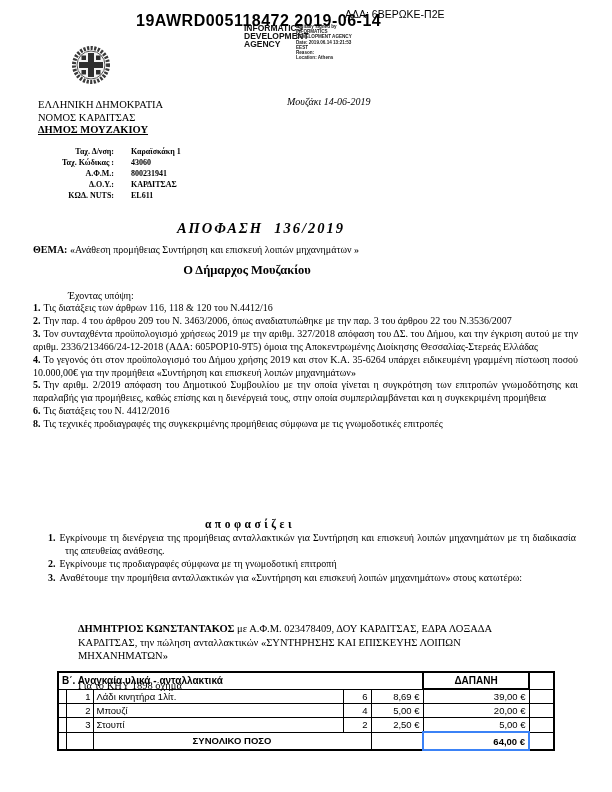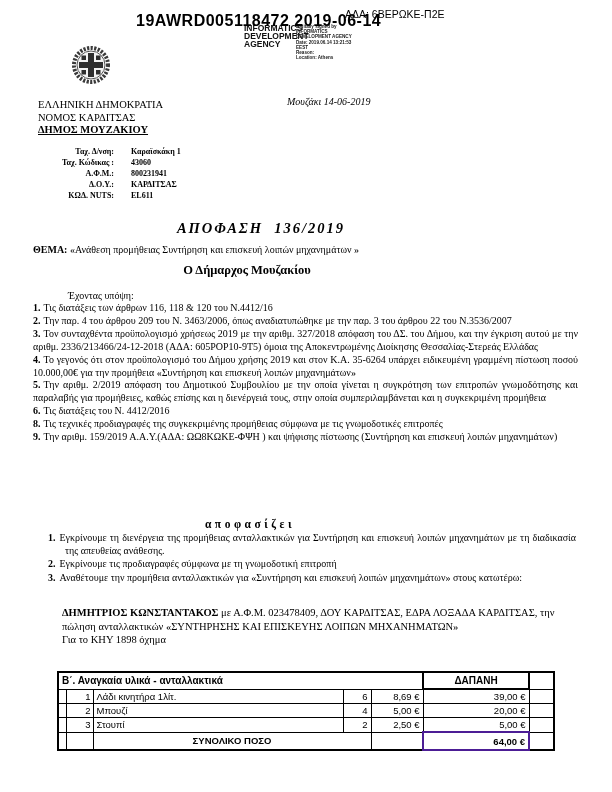--- a/index.html
+++ b/index.html
@@ -46,35 +46,35 @@
 
   
   .decides-heading{top:518px;left:250px;transform:translateX(-50%);
         font-size:11.5px;font-weight:bold;letter-spacing:3.5px;white-space:nowrap;}
   .decides{top:531px;left:48px;width:528px;font-size:10px;line-height:13.2px;}
   .dec-item{padding-left:17px;text-indent:-17px;text-align:justify;}
   .dec-item .num{font-weight:bold;margin-right:4px;}
 
   
   .awardee{top:606px;left:62px;width:500px;font-size:10.5px;line-height:13.5px;}
-  .awardee p{margin:0;}
+  .awardee p{margin:16px;}
   .awardee .intro{margin-top:0px;}
 
   
   .items-table{top:671px;left:57px;}
   table{border-collapse:collapse;table-layout:fixed;width:496px;
         font-family:"Liberation Sans",sans-serif;font-size:9.5px;}
   td{border:1px solid #000;padding:1px 3px;overflow:hidden;white-space:nowrap;}
   table{border:2px solid #000;}
   td.sec-head{font-weight:bold;font-size:10px;}
   td.cost-head{font-weight:bold;text-align:center;border:2px solid #000;font-size:10px;}
   td.num{text-align:right;padding-right:2px;}
   td.r{text-align:right;}
   td.total-label{font-weight:bold;text-align:center;}
-  td.total-value{font-weight:bold;text-align:right;border:2px solid #4c1d95;}
+  td.total-value{font-weight:bold;text-align:right;border:2px solid #3b82f6;}
   tr.hdr td{height:13px;}
   tr.data td{height:11px;}
   tr.total td{height:14px;}
 </style>
 </head>
 <body>
 
 <div class="page">
 
   <div class="abs adam sans">19AWRD005118472 2019-06-14</div>
@@ -157,23 +157,20 @@
       <span class="num">4.</span><span>Το γεγονός ότι στον προϋπολογισμό του Δήμου χρήσης 2019 και στον Κ.Α. 35-6264 υπάρχει ειδικευμένη γραμμένη πίστωση ποσού 10.000,00€ για την προμήθεια «Συντήρηση και επισκευή λοιπών μηχανημάτων»</span>
     </div>
     <div class="cons-item">
       <span class="num">5.</span><span>Την αριθμ. 2/2019 απόφαση του Δημοτικού Συμβουλίου με την οποία γίνεται η συγκρότηση των επιτροπών γνωμοδότησης και παραλαβής για προμήθειες, καθώς επίσης και η διενέργειά τους, στην οποία συμπεριλαμβάνεται και η συγκεκριμένη προμήθεια</span>
     </div>
     <div class="cons-item">
       <span class="num">6.</span><span>Τις διατάξεις του Ν. 4412/2016</span>
     </div>
     <div class="cons-item">
       <span class="num">8.</span><span>Τις τεχνικές προδιαγραφές της συγκεκριμένης προμήθειας σύμφωνα με τις γνωμοδοτικές επιτροπές</span>
-    </div>
-    <div class="cons-item">
-      <span class="num">9.</span><span>Την αριθμ. 159/2019 Α.Α.Υ.(ΑΔΑ: ΩΩ8ΚΩΚΕ-ΦΨΗ ) και ψήφισης πίστωσης (Συντήρηση και επισκευή λοιπών μηχανημάτων)</span>
     </div>
   </div>
 
   <div class="abs decides-heading">αποφασίζει</div>
   <div class="abs decides">
     <div class="dec-item">
       <span class="num">1.</span><span>Εγκρίνουμε τη διενέργεια της προμήθειας ανταλλακτικών για Συντήρηση και επισκευή λοιπών μηχανημάτων  με τη διαδικασία της απευθείας ανάθεσης.</span>
     </div>
     <div class="dec-item">
       <span class="num">2.</span><span>Εγκρίνουμε τις προδιαγραφές σύμφωνα με τη γνωμοδοτική επιτροπή</span>

